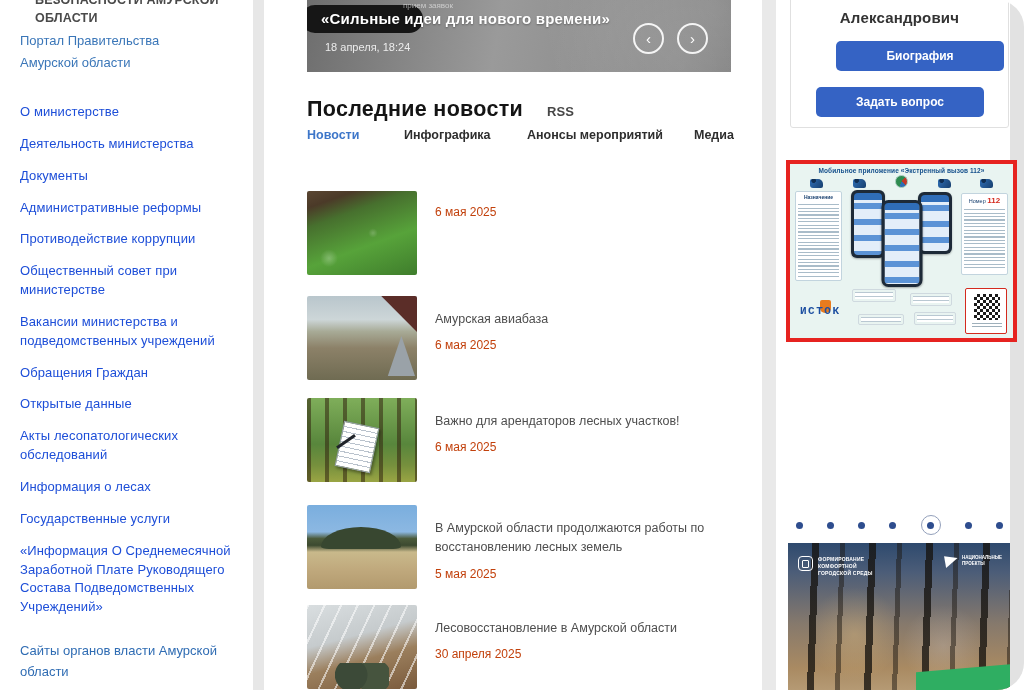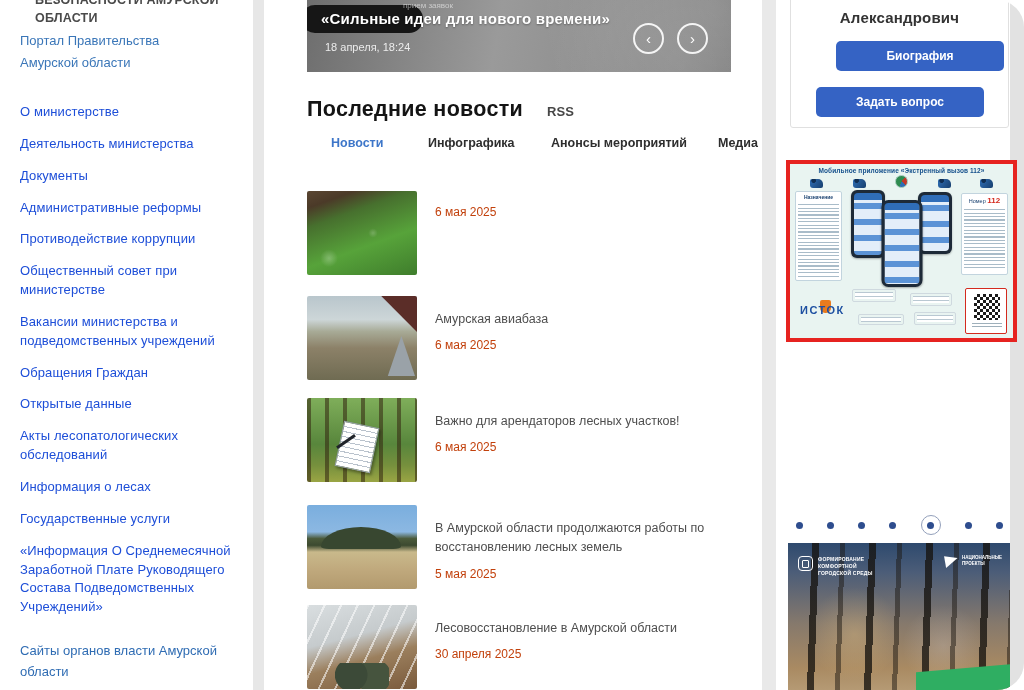--- a/index.html
+++ b/index.html
@@ -38,21 +38,21 @@
   .car-date { position:absolute; left:18px; top:41px; font-size:11px; color:#ececec; }
   .car-btn { position:absolute; top:23px; width:31px; height:31px; border:2px solid rgba(255,255,255,.9);
     border-radius:50%; color:#fff; background:transparent; display:flex; align-items:center;
     justify-content:center; font-size:15px; line-height:1; cursor:pointer; }
   .car-prev { left:326px; } .car-next { left:370px; }
 
   
   .news-head { position:absolute; left:307px; top:97px; display:flex; align-items:baseline; gap:24px; }
   .news-title { font-size:21.5px; font-weight:800; color:#141414; letter-spacing:.3px; }
   .rss { font-size:13px; font-weight:600; color:#474747; cursor:pointer; }
-  .tabs { position:absolute; left:307px; top:136px; width:430px; height:18px;margin-left:24px; }
+  .tabs { position:absolute; left:307px; top:128px; width:430px; height:18px; }
   .tab { position:absolute; top:0; font-size:12.5px; font-weight:700; color:#2e2e2e; cursor:pointer; }
   .tab.active { color:#3d76c9; }
   .tab-0 { left:0; } .tab-1 { left:97px; } .tab-2 { left:220px; } .tab-3 { left:387px; }
 
   .news-item { position:absolute; left:307px; width:432px; height:88px; cursor:pointer; }
   .ni-0 { top:191px; } .ni-1 { top:296px; } .ni-2 { top:398px; } .ni-3 { top:505px; } .ni-4 { top:605px; }
   .thumb { position:absolute; left:0; top:0; width:110px; height:84px; border-radius:2px; overflow:hidden; }
   .t1 { background:
       radial-gradient(circle at 20% 80%, rgba(255,255,255,.25), transparent 8%),
       radial-gradient(circle at 60% 50%, rgba(255,255,255,.2), transparent 6%),
@@ -121,21 +121,21 @@
   .ph-m { left:50%; transform:translateX(-50%); top:11px; width:41px; height:87px; z-index:2; border-radius:7px; }
   .screen { position:absolute; inset:3px; border-radius:4px; background-color:#e3eef9;
     background-image:linear-gradient(180deg,#2f6db8 0 7px, transparent 7px),
       repeating-linear-gradient(180deg, transparent 0 10px, #5b93d6 10px 16px);
     background-origin:padding-box; }
   .p-bottom { position:relative; height:48px; }
   .istok { position:absolute; left:6px; top:16px; font-size:11px; font-weight:800; color:#1d4fa1;
     letter-spacing:1.5px; }
   .istok-shield { position:absolute; left:26px; top:12px; width:11px; height:13px; background:#e87b1e;
     border-radius:2px 2px 5px 5px; }
-  .istok .t { position:relative; z-index:1; }
+  .istok .t { position:relative; z-index:1;font-family:Liberation Mono, monospace; }
   .p-label { position:absolute; background:#fff; border:1px solid #cfd9df; border-radius:2px;
     background-image:repeating-linear-gradient(180deg, transparent 0 2.4px, #b9c8d2 2.4px 3.4px);
     background-clip:content-box; padding:2px; }
   .pl-1 { left:58px; top:1px; width:44px; height:13px; }
   .pl-2 { left:116px; top:5px; width:42px; height:13px; }
   .pl-3 { left:64px; top:26px; width:46px; height:11px; }
   .pl-4 { left:120px; top:24px; width:42px; height:13px; }
   .qr-box { position:absolute; right:2px; top:0; width:42px; height:46px; background:#fff;
     border:1px solid #d42a1e; border-radius:2px; }
   .qr { position:absolute; left:8px; top:5px; width:26px; height:26px;

